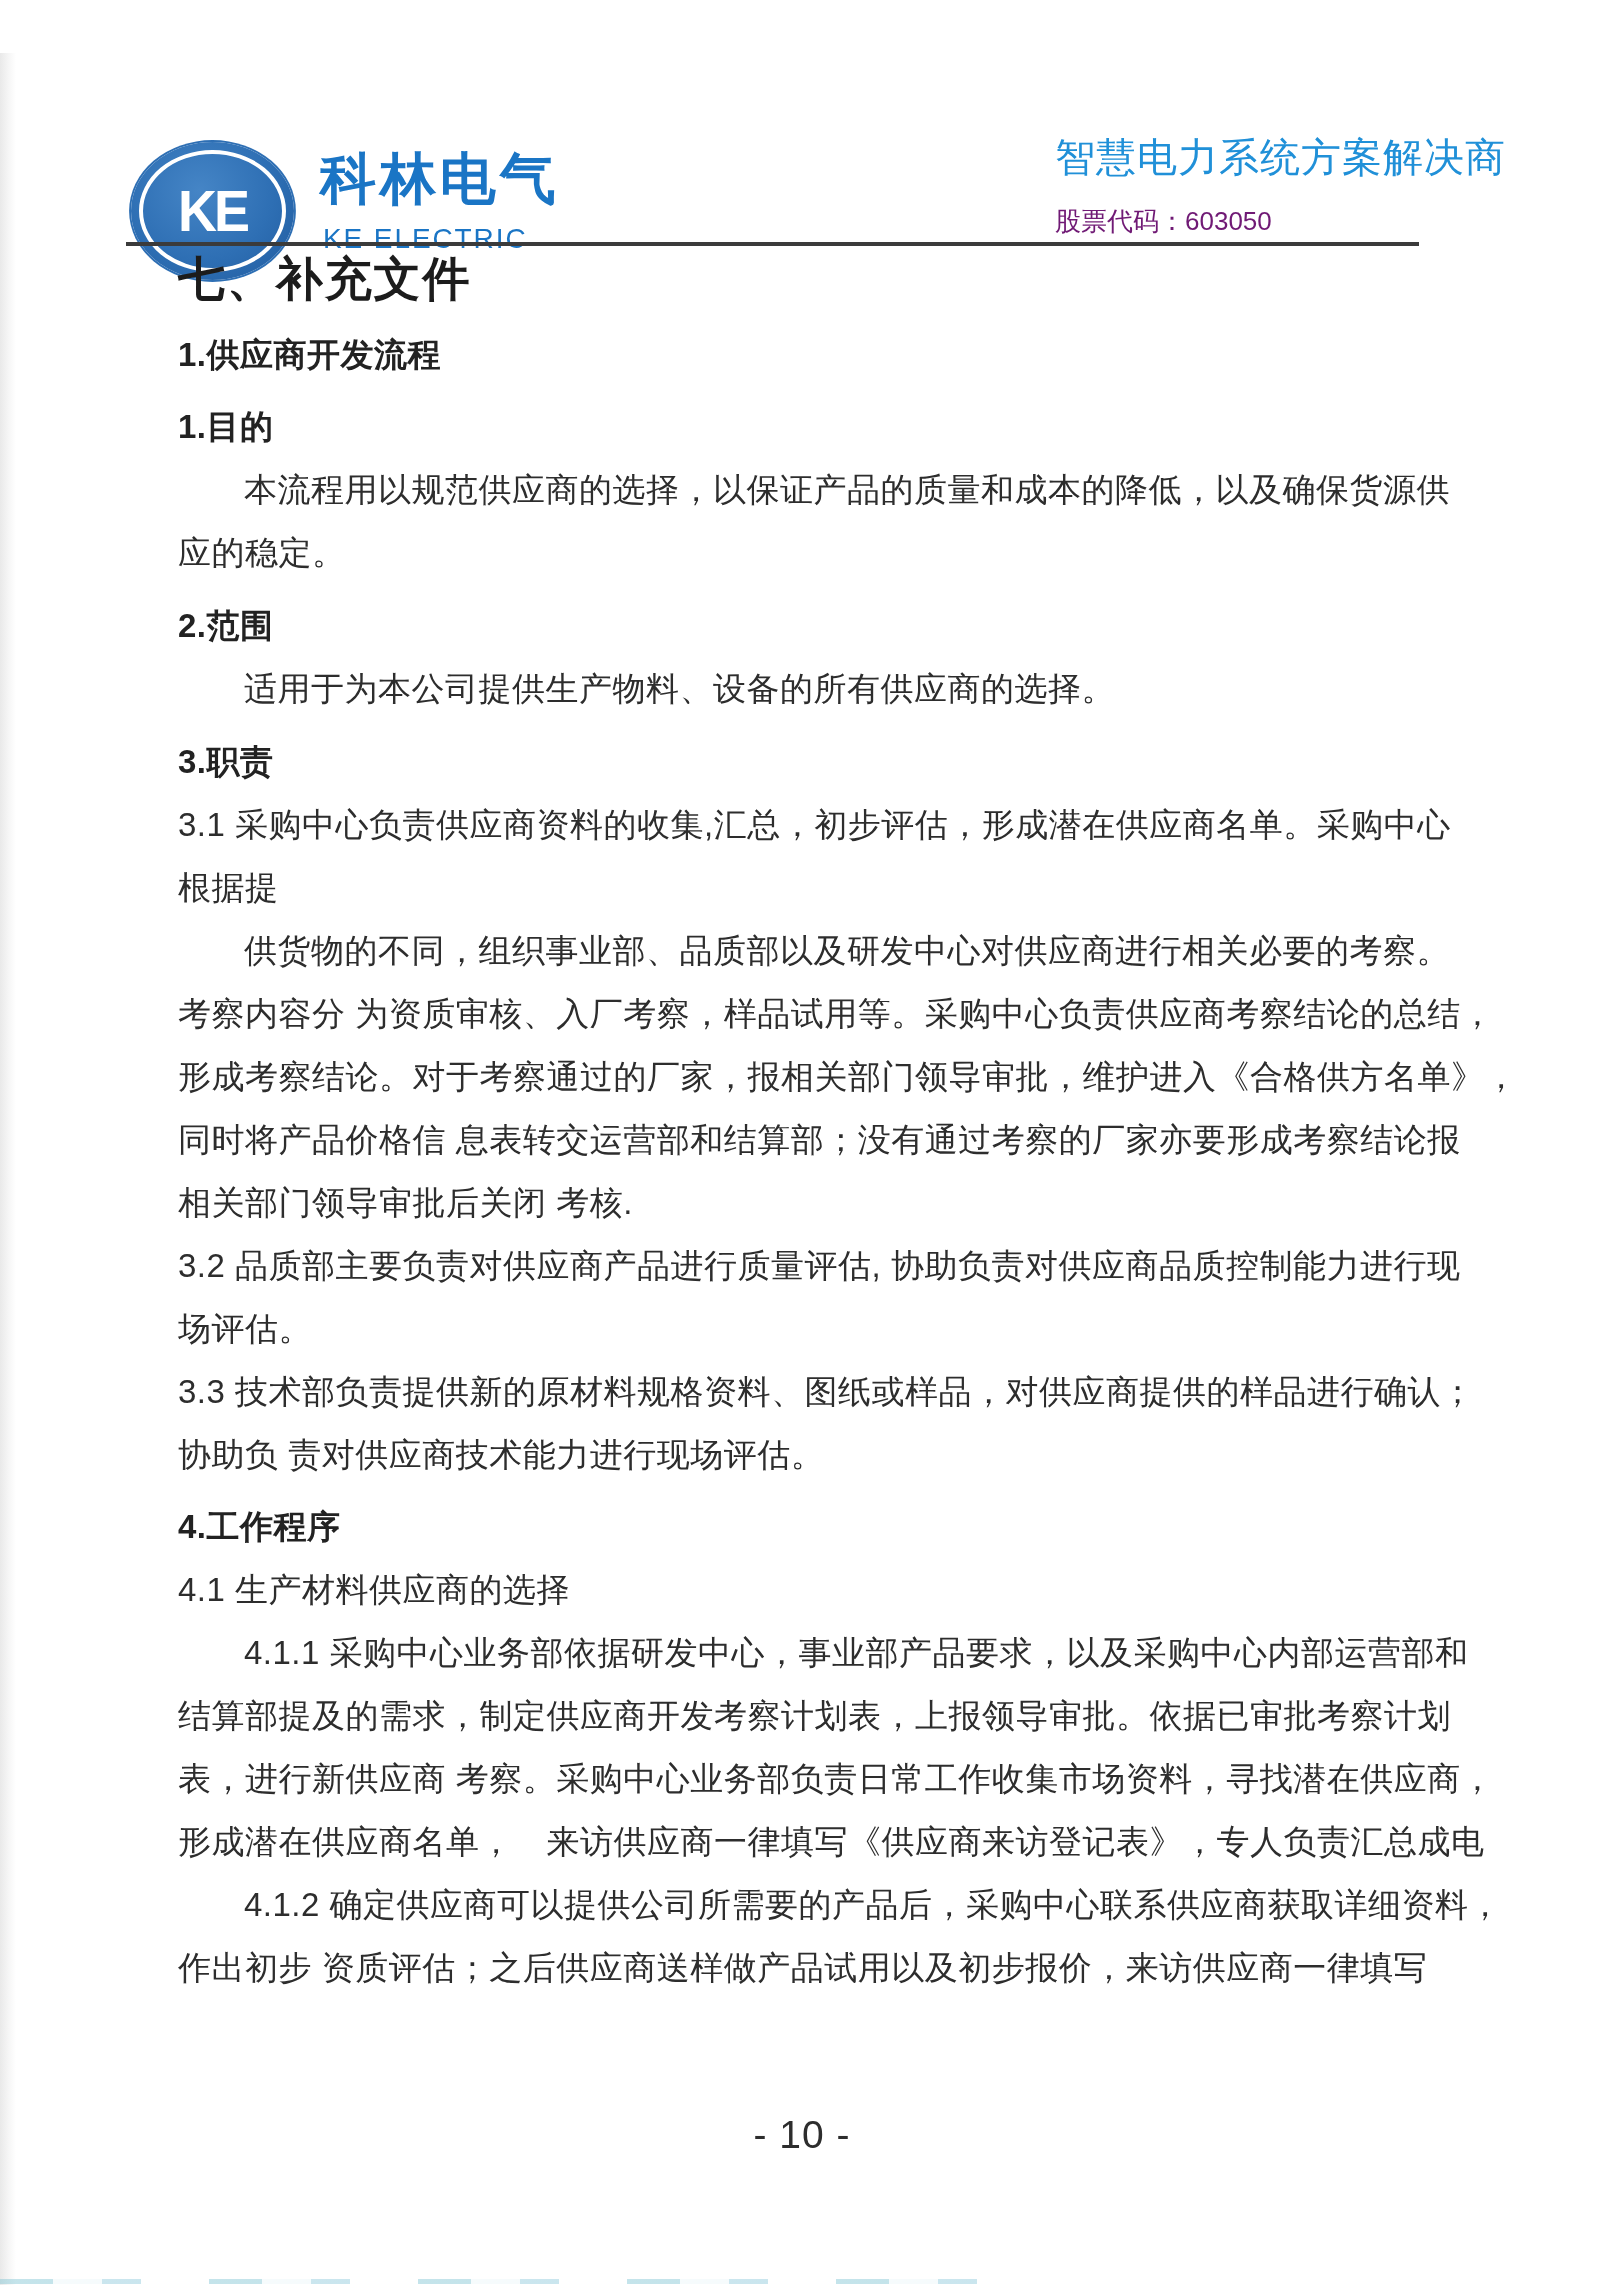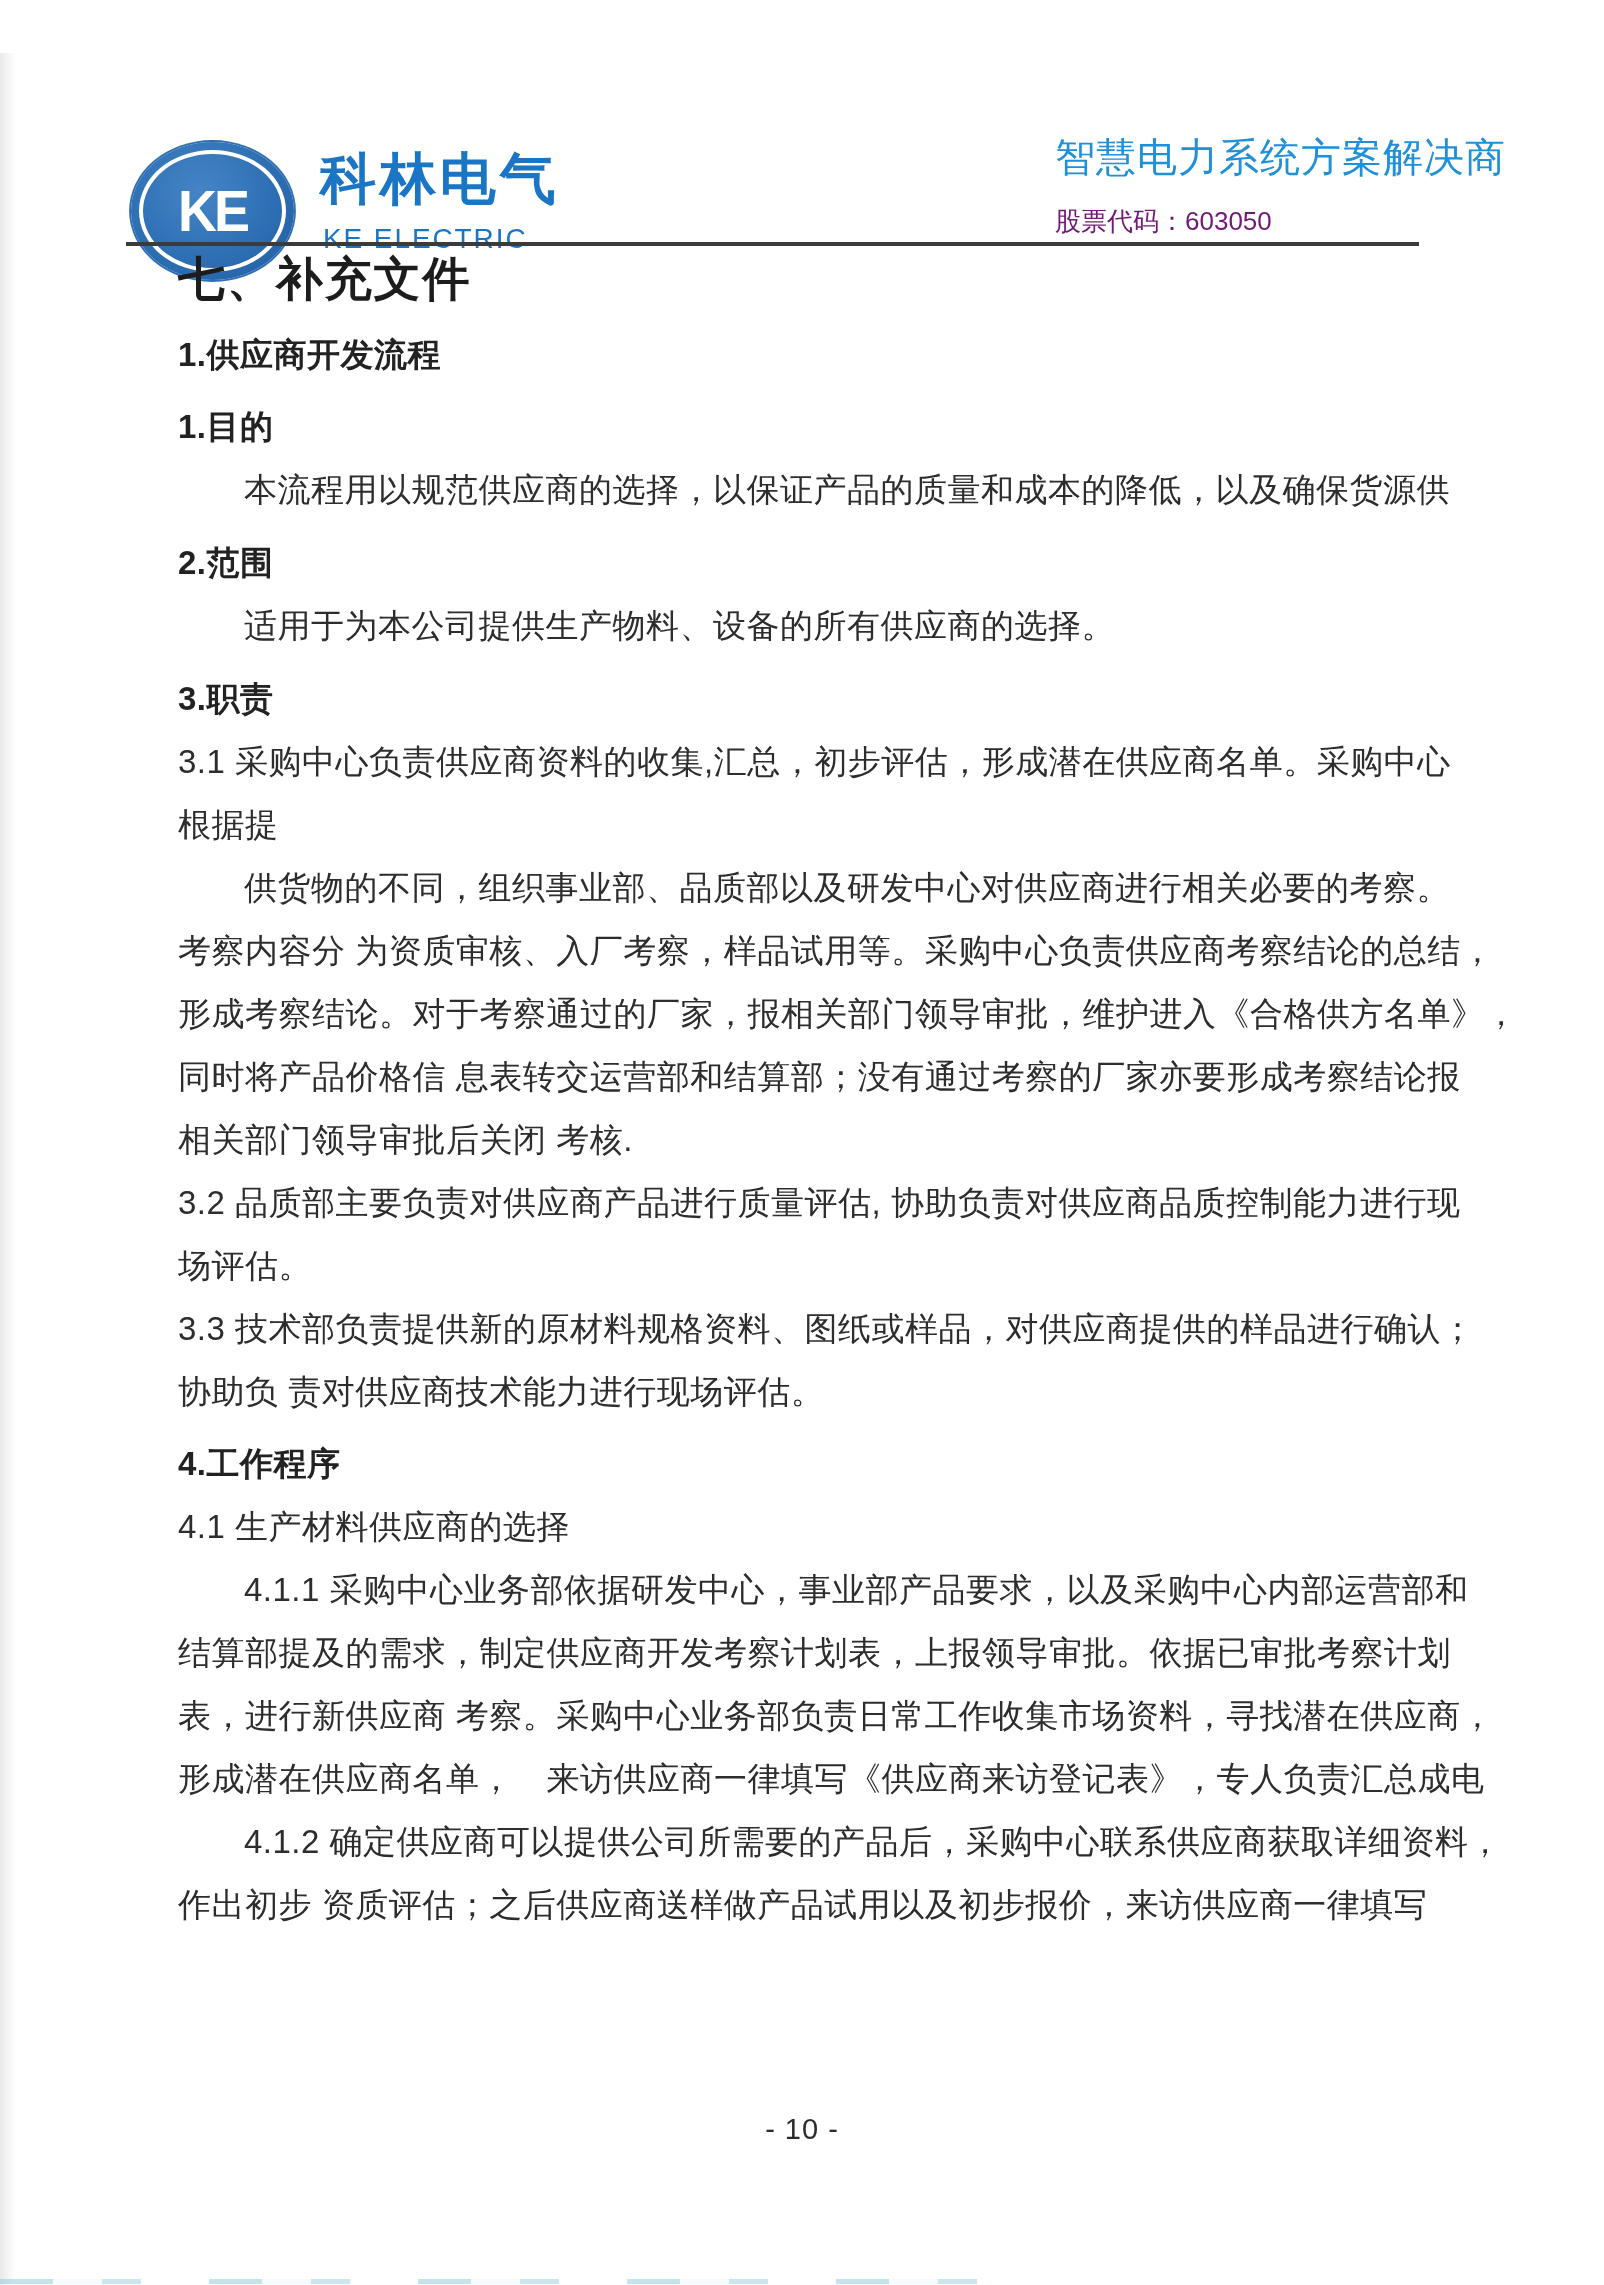--- a/index.html
+++ b/index.html
@@ -70,21 +70,21 @@
   }
   .line{
     height:63px;line-height:63px;font-size:33px;white-space:nowrap;
     color:#2d2d2d;letter-spacing:0.5px;
   }
   .line.heading{font-weight:700;color:#222222;margin-top:9.7px;}
   .line.indent{text-indent:2em;}
   
   .page-number{
     position:absolute;left:0;right:0;top:2113px;text-align:center;
-    font-size:29px;color:#2d2d2d;letter-spacing:1px;
+    font-size:39px;color:#2d2d2d;letter-spacing:1px;
   }
 </style>
 </head>
 <body>
 
 <div class="page">
 
   <div class="scan-left"></div>
   <div class="scan-bottom"></div>
 
@@ -99,20 +99,21 @@
   <div class="stock-code">股票代码：603050</div>
   <div class="header-rule"></div>
 
   <div class="content">
     <div class="doc-title">七、补充文件</div>
     <div>
 
     <div class="line heading">1.供应商开发流程</div>
         <div class="line heading">1.目的</div>
         <div class="line indent">本流程用以规范供应商的选择，以保证产品的质量和成本的降低，以及确保货源供</div>
+        <div class="line">应的稳定。</div>
         <div class="line heading">2.范围</div>
         <div class="line indent">适用于为本公司提供生产物料、设备的所有供应商的选择。</div>
         <div class="line heading">3.职责</div>
         <div class="line">3.1 采购中心负责供应商资料的收集,汇总，初步评估，形成潜在供应商名单。采购中心</div>
         <div class="line">根据提</div>
         <div class="line indent">供货物的不同，组织事业部、品质部以及研发中心对供应商进行相关必要的考察。</div>
         <div class="line">考察内容分 为资质审核、入厂考察，样品试用等。采购中心负责供应商考察结论的总结，</div>
         <div class="line">形成考察结论。对于考察通过的厂家，报相关部门领导审批，维护进入《合格供方名单》，</div>
         <div class="line">同时将产品价格信 息表转交运营部和结算部；没有通过考察的厂家亦要形成考察结论报</div>
         <div class="line">相关部门领导审批后关闭 考核.</div>

